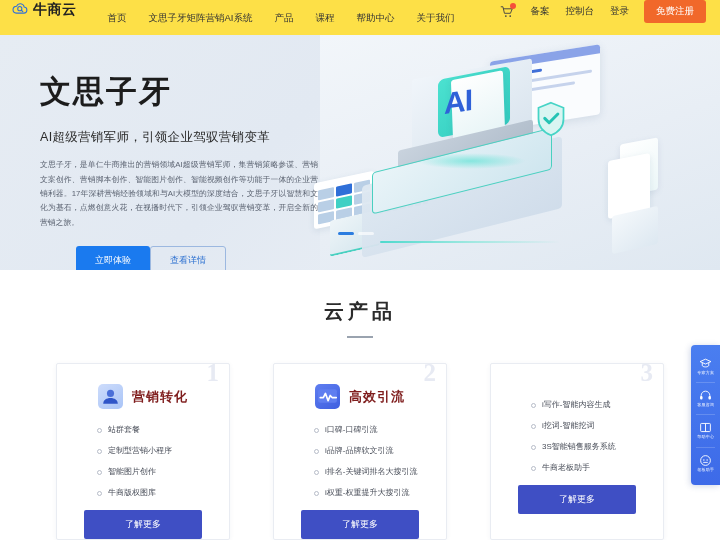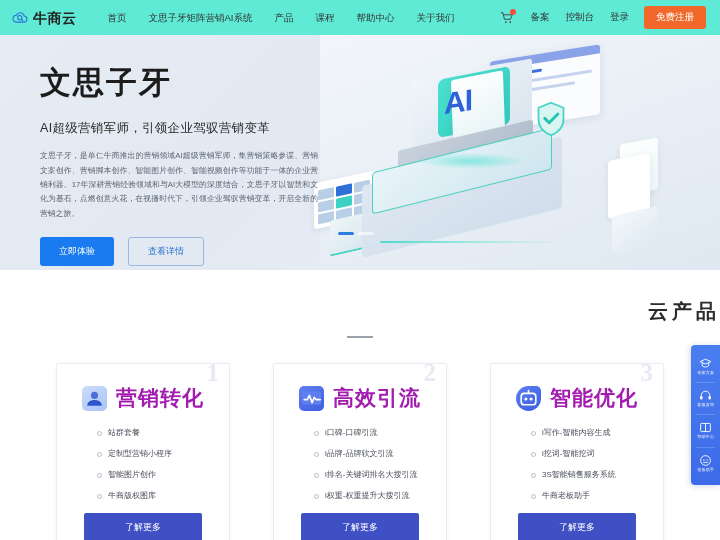--- a/index.html
+++ b/index.html
@@ -6,22 +6,22 @@
   html,body { width:720px; height:540px; overflow:hidden; }
   body {
     font-family:"Liberation Sans","DejaVu Sans",sans-serif;
     background:#ffffff;
     color:#333;
     -webkit-font-smoothing:antialiased;
   }
 
   
   .header{
-    height:35px; width:100%; background:#5eead4;
-    display:flex; align-items:center; padding:0 12px;
+    height:35px; width:100%; background:#fde047;
+    display:flex; align-items:flex-start; padding:0 12px;
     position:relative; z-index:30;
   }
   .logo{ display:flex; align-items:center; gap:4px; margin-right:20px; flex-shrink:0;}
   .logo-mark{ width:17px; height:17px; position:relative; flex-shrink:0;}
   .logo-text{ font-size:14px; font-weight:bold; color:#222; letter-spacing:0.5px; line-height:1;}
   .nav{ display:flex; align-items:center; gap:0; }
   .nav-item{ font-size:9.5px; color:#333; padding:0 11px; white-space:nowrap; line-height:35px; cursor:pointer;}
   .header-right{ margin-left:auto; display:flex; align-items:center; gap:0; padding-right:2px;}
   .cart{ position:relative; width:20px; height:20px; display:flex; align-items:center; justify-content:center; margin-right:6px; cursor:pointer;}
   .cart-badge{ position:absolute; top:1px; right:1px; width:6px; height:6px; border-radius:50%; background:#f5503a;}
@@ -34,25 +34,25 @@
   
   .hero{
     position:relative; height:235px; width:100%;
     background:linear-gradient(135deg,#e6ecf3 0%,#e2e9f2 40%,#eef2f7 100%);
     overflow:hidden;
   }
   .hero-art{
     position:absolute; right:0; top:0; width:400px; height:235px;
     background:linear-gradient(160deg,#f2f6fa 0%,#e8eef5 55%,#dfe8f1 100%);
   }
-  .hero-copy{ position:relative; z-index:3; padding:31px 0 0 40px; width:330px;}
+  .hero-copy{ position:relative; z-index:3; padding:40px 0 0 40px; width:330px;}
   .hero-title{ font-size:31px; font-weight:bold; color:#1c1c1c; letter-spacing:2px; line-height:1.1;}
   .hero-sub{ font-size:12.5px; font-weight:normal; color:#2b2b2b; margin-top:20px; letter-spacing:0.3px;}
   .hero-desc{ font-size:7.8px; color:#5c6472; line-height:1.85; margin-top:12px; width:278px; text-align:justify;}
-  .hero-btns{ display:flex; gap:14px; margin-top:16px;}
+  .hero-btns{ display:flex; margin-top:16px;margin-left:36px;}
   .btn-primary{
     background:#1a7aef; color:#fff; font-size:9px; border:none; border-radius:3px;
     padding:7px 19px; cursor:pointer; white-space:nowrap;
   }
   .btn-ghost{
     background:transparent; color:#2a6fd0; font-size:9px; border:1px solid #9cb8e0;
     border-radius:3px; padding:7px 19px; cursor:pointer; white-space:nowrap;
   }
   .carousel{ position:absolute; left:338px; bottom:35px; display:flex; gap:4px; z-index:4;}
   .dot{ width:16px; height:3px; border-radius:2px; background:rgba(255,255,255,0.65); cursor:pointer;}
@@ -147,21 +147,21 @@
     background:linear-gradient(90deg,#4fd9cd,#9fe8e0,transparent);
     border-radius:2px;
   }
   .ill-glow{
     left:96px; top:118px; width:110px; height:16px;
     background:radial-gradient(ellipse at center,rgba(63,224,205,.55),transparent 70%);
   }
 
   
   .products{ padding:28px 0 0; background:#fff; }
-  .sec-title{ text-align:right; font-size:20px; font-weight:bold; color:#2b2b2b; letter-spacing:4px;}
+  .sec-title{ text-align:center; font-size:20px; font-weight:bold; color:#2b2b2b; letter-spacing:4px;}
   .sec-rule{ width:26px; height:2px; background:#9aa3af; margin:11px auto 0;}
 
   .cards{ display:flex; justify-content:center; gap:43px; margin-top:25px; padding:0 56px;}
   .card{
     position:relative; width:200px; background:#fff;
     border:1px solid #e9ecf2; border-radius:2px;
     padding:20px 0 0; overflow:hidden;
     box-shadow:0 1px 5px rgba(40,60,100,.05);
   }
   .card-num{
@@ -172,21 +172,21 @@
   .card-num::before{
     content:""; position:absolute; right:-14px; top:-12px;
     width:52px; height:52px; border-radius:50%;
     background:#f3f5fb; z-index:-1;
   }
   .card-head{ display:flex; align-items:center; justify-content:center; gap:9px;}
   .card-icon{ width:25px; height:25px; border-radius:5px; position:relative; flex-shrink:0;}
   .ic1{ background:linear-gradient(145deg,#cddcfb,#a9c4f7);}
   .ic2{ background:linear-gradient(145deg,#5f7ef0,#3f5fe0);}
   .ic3{ background:linear-gradient(145deg,#5b7df2,#3b5fe4); border-radius:50% 5px 50% 50%;}
-  .card-title{ font-size:21px; font-weight:bold; color:#a21caf; letter-spacing:1px;font-family:Liberation Mono, monospace;}
+  .card-title{ font-size:13px; font-weight:bold; color:#7f1d1d; letter-spacing:1px;font-family:Liberation Mono, monospace;}
   .card-list{ list-style:none; margin:17px 0 0; padding:0 0 0 40px;}
   .card-list li{
     font-size:8px; color:#4a4f5a; line-height:1; margin-bottom:13px;
     display:flex; align-items:center; gap:6px;text-align:center;
   }
   .card-list li::before{
     content:""; width:3px; height:3px; border-radius:50%;
     border:1px solid #b6bcc8; flex-shrink:0;
   }
   .card-btn{
@@ -359,31 +359,20 @@
         <li>i口碑-口碑引流</li>
         <li>i品牌-品牌软文引流</li>
         <li>i排名-关键词排名大搜引流</li>
         <li>i权重-权重提升大搜引流</li>
       </ul>
       <button class="card-btn">了解更多</button>
     </div>
 
     <div class="card">
       <span class="card-num">3</span>
-      <div class="card-head">
-        <span class="card-icon ic3">
-          <svg viewBox="0 0 24 24" width="25" height="25">
-            <rect x="5" y="7" width="14" height="11" rx="3" fill="none" stroke="#fff" stroke-width="1.6"></rect>
-            <circle cx="9.5" cy="12.5" r="1.5" fill="#fff"></circle>
-            <circle cx="14.5" cy="12.5" r="1.5" fill="#fff"></circle>
-            <line x1="12" y1="3.5" x2="12" y2="7" stroke="#fff" stroke-width="1.5"></line>
-          </svg>
-        </span>
-        <span class="card-title">智能优化</span>
-      </div>
       <ul class="card-list">
         <li>i写作-智能内容生成</li>
         <li>i挖词-智能挖词</li>
         <li>3S智能销售服务系统</li>
         <li>牛商老板助手</li>
       </ul>
       <button class="card-btn">了解更多</button>
     </div>
 
   </div>

